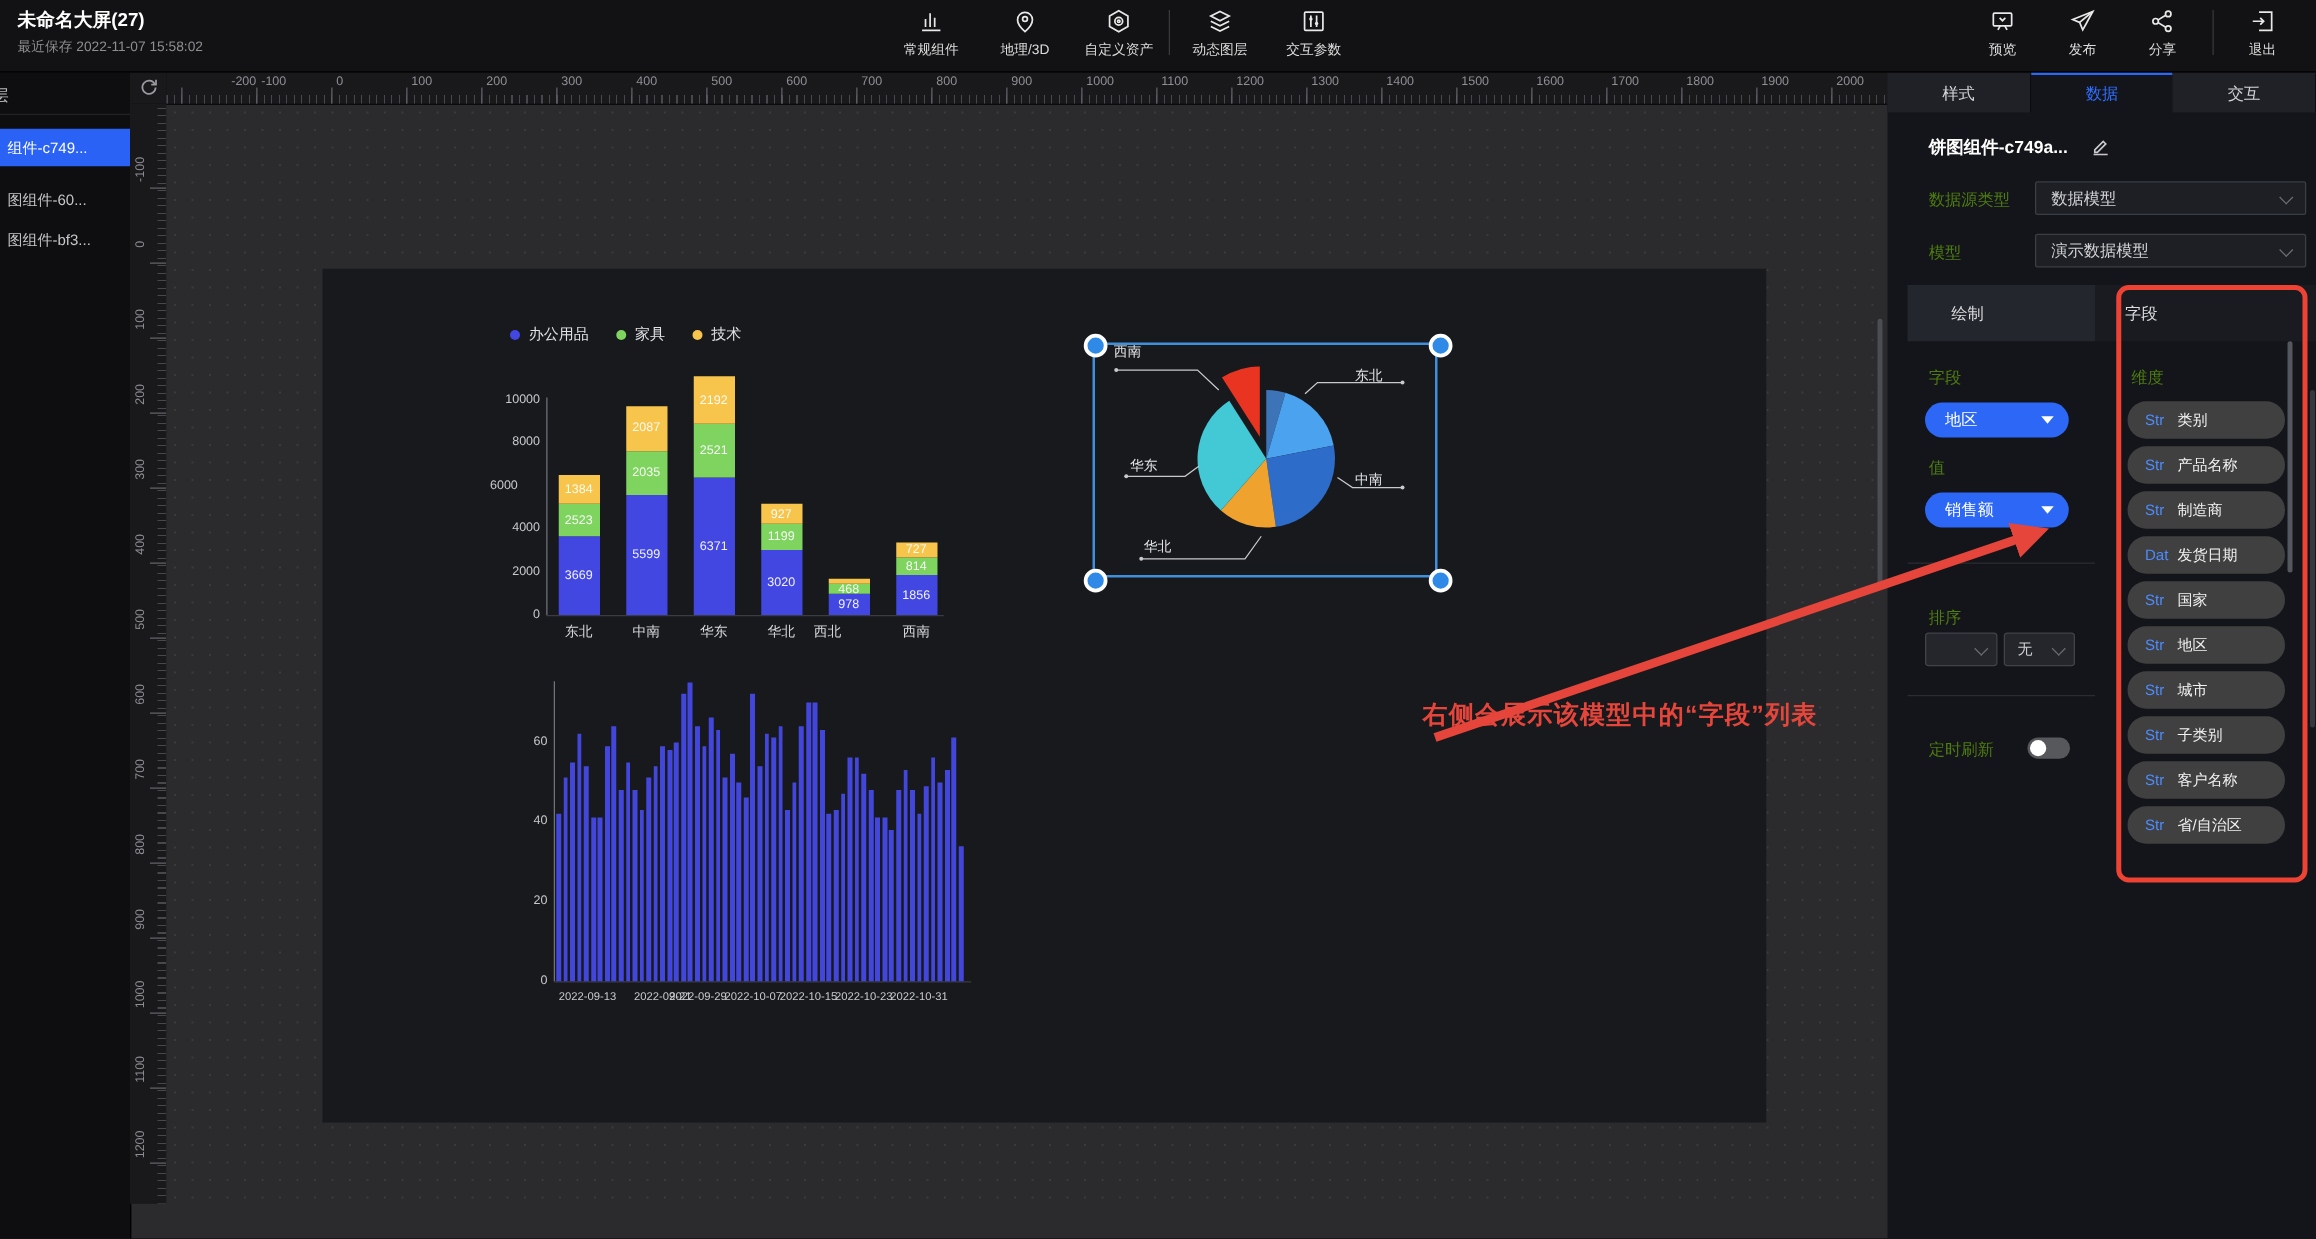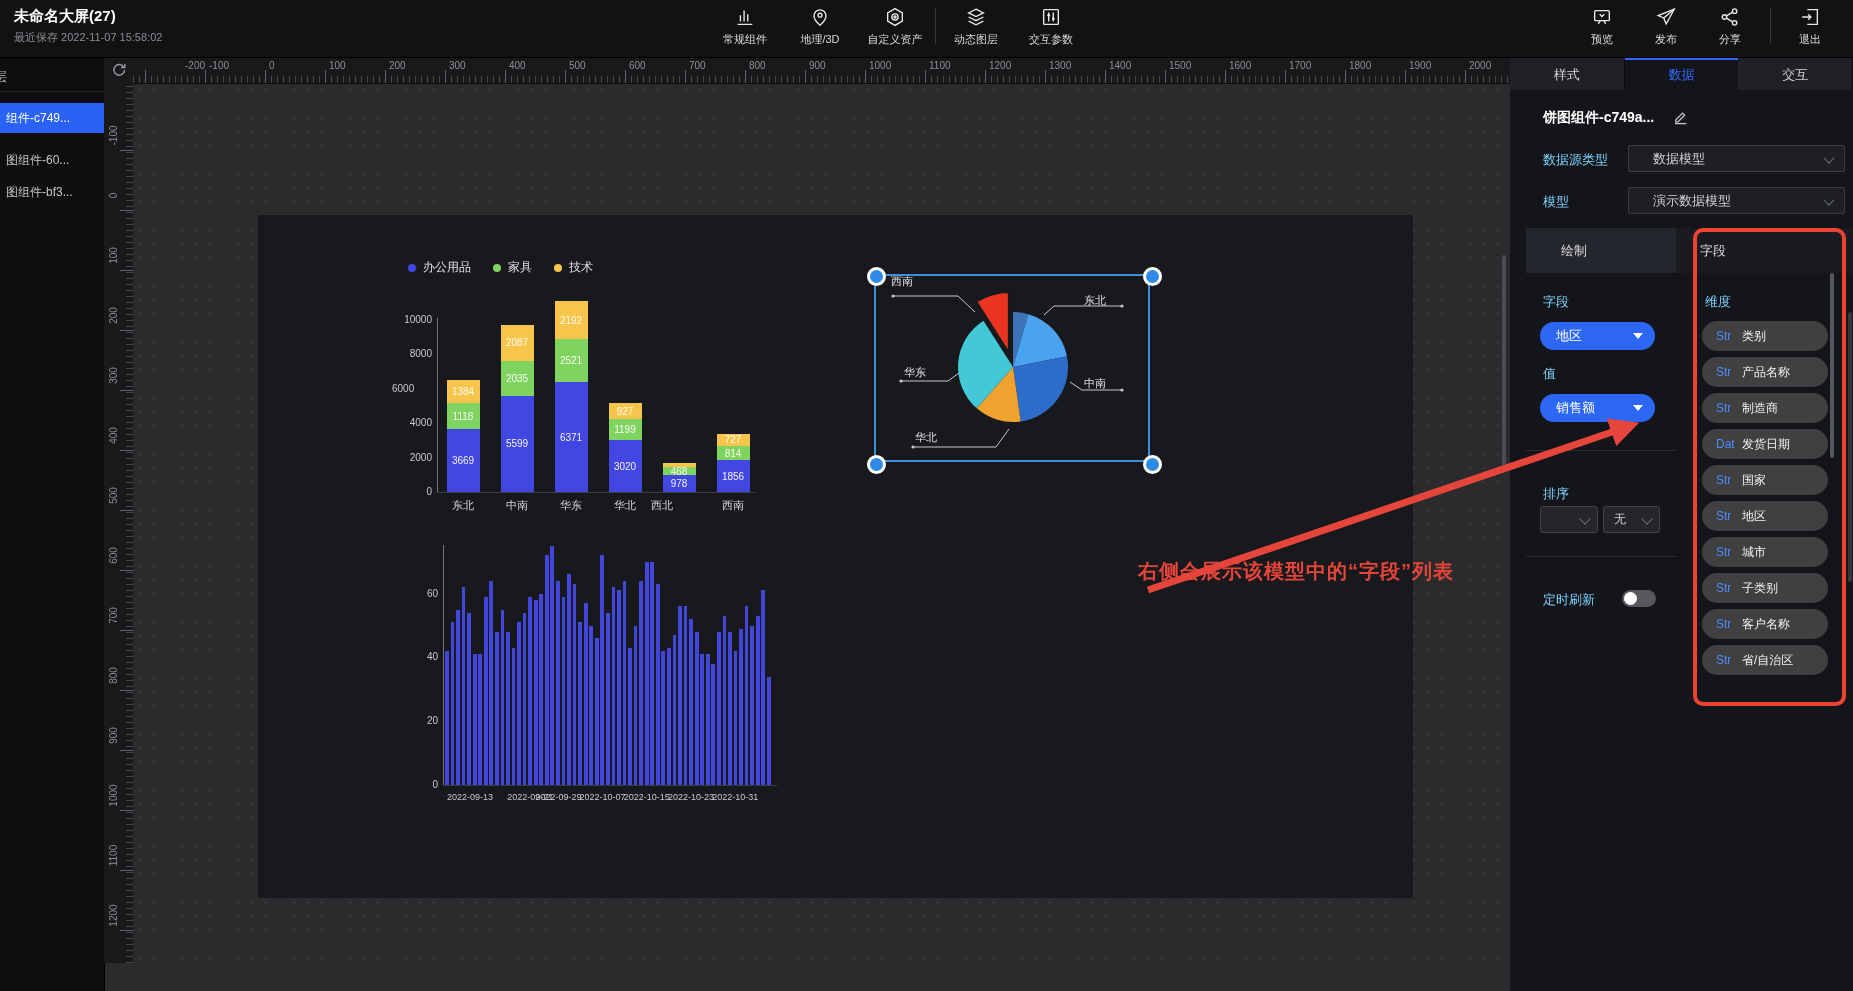--- a/index.html
+++ b/index.html
@@ -68,23 +68,23 @@
 
   
   .panel{position:absolute;left:1510px;top:57px;width:343px;height:934px;background:#14151a;z-index:25;}
   .ptabs{position:absolute;left:0;top:0;width:343px;height:33px;display:flex;}
   .ptab{flex:1;background:#1f2127;border-top:3px solid transparent;border-right:1px solid #0c0c0e;
         display:flex;align-items:center;justify-content:center;font-size:13px;color:#d4d4d8;box-sizing:border-box;cursor:pointer;}
   .ptab.active{background:#14151a;border-top:3px solid #2c68f5;color:#2f6eff;border-right:none;}
   .pname{position:absolute;left:33px;top:52px;font-size:14px;font-weight:bold;color:#fff;}
   .pencil{position:absolute;left:163px;top:53px;width:15px;height:15px;cursor:pointer;}
   .pencil svg{width:15px;height:15px;stroke:#c9c9cd;fill:none;stroke-width:1.4;}
-  .flabel{position:absolute;left:33px;font-size:13px;color:#7dd3fc;white-space:nowrap;}
+  .flabel{position:absolute;left:33px;font-size:13px;color:#4d7c0f;white-space:nowrap;}
   .dropdown{position:absolute;left:118px;width:217px;height:27px;background:#1d1f24;border:1px solid #3b3e45;border-radius:2px;
-            box-sizing:border-box;font-size:13px;color:#d2d2d6;line-height:25px;padding-left:24px;cursor:pointer;}
+            box-sizing:border-box;font-size:13px;color:#d2d2d6;line-height:25px;padding-left:12px;cursor:pointer;}
   .chev{position:absolute;right:11px;top:8px;width:7px;height:7px;border-right:1.5px solid #696c73;border-bottom:1.5px solid #696c73;transform:rotate(45deg);}
   .subtabs{position:absolute;left:16px;top:171px;width:327px;height:45px;display:flex;}
   .subtab-draw{width:150px;background:#24262d;display:flex;align-items:center;padding-left:35px;box-sizing:border-box;font-size:13px;color:#dcdcdf;cursor:pointer;}
   .subtab-field{flex:1;background:#1a1b20;display:flex;align-items:center;padding-left:24px;box-sizing:border-box;font-size:13px;color:#dcdcdf;cursor:pointer;}
   .bluepill{position:absolute;left:30px;width:115px;height:28px;background:#2c68f5;border-radius:14px;display:flex;align-items:center;
             padding:0 12px 0 16px;box-sizing:border-box;font-size:13px;color:#fff;cursor:pointer;}
   .bluepill .caret{margin-left:auto;width:0;height:0;border-left:5px solid transparent;border-right:5px solid transparent;border-top:6px solid #fff;}
   .pdiv{position:absolute;left:16px;width:150px;height:1px;background:#2b2d33;}
   .sselect{position:absolute;top:449px;height:27px;background:#24262b;border:1px solid #40434a;border-radius:3px;box-sizing:border-box;
            font-size:12px;color:#cfcfd3;line-height:25px;padding-left:10px;cursor:pointer;}
@@ -301,21 +301,21 @@
         <div class="axis-label" style="left: 134px; top: 271px; width: 40px; position: absolute; text-align: right;">0</div>
         <div class="axis-label" style="left: 134px; top: 236.6px; width: 40px; position: absolute; text-align: right;">2000</div>
         <div class="axis-label" style="left: 134px; top: 202.2px; width: 40px; position: absolute; text-align: right;">4000</div>
         <div class="axis-label" style="left: 134px; top: 167.8px; width: 40px; position: absolute; text-align: left;">6000</div>
         <div class="axis-label" style="left: 134px; top: 133.4px; width: 40px; position: absolute; text-align: right;">8000</div>
         <div class="axis-label" style="left: 134px; top: 99px; width: 40px; position: absolute; text-align: right;">10000</div>
         <div class="seg" style="left: 188.5px; top: 213.893px; width: 33px; height: 63.1068px; position: absolute; background: rgb(67, 71, 225);">
           <span>3669</span>
         </div>
         <div class="seg" style="left: 188.5px; top: 188.454px; width: 33px; height: 25.4388px; position: absolute; background: rgb(127, 211, 95);">
-          <span>1118</span>
+          <span>2523</span>
         </div>
         <div class="seg" style="left: 188.5px; top: 164.65px; width: 33px; height: 23.8048px; position: absolute; background: rgb(247, 196, 76);">
           <span>1384</span>
         </div>
         <div class="cat-label" style="left: 183px; top: 283px; width: 44px; position: absolute;">东北</div>
         <div class="seg" style="left: 242.5px; top: 180.697px; width: 33px; height: 96.3028px; position: absolute; background: rgb(67, 71, 225);">
           <span>5599</span>
         </div>
         <div class="seg" style="left: 242.5px; top: 145.695px; width: 33px; height: 35.002px; position: absolute; background: rgb(127, 211, 95);">
           <span>2035</span>

